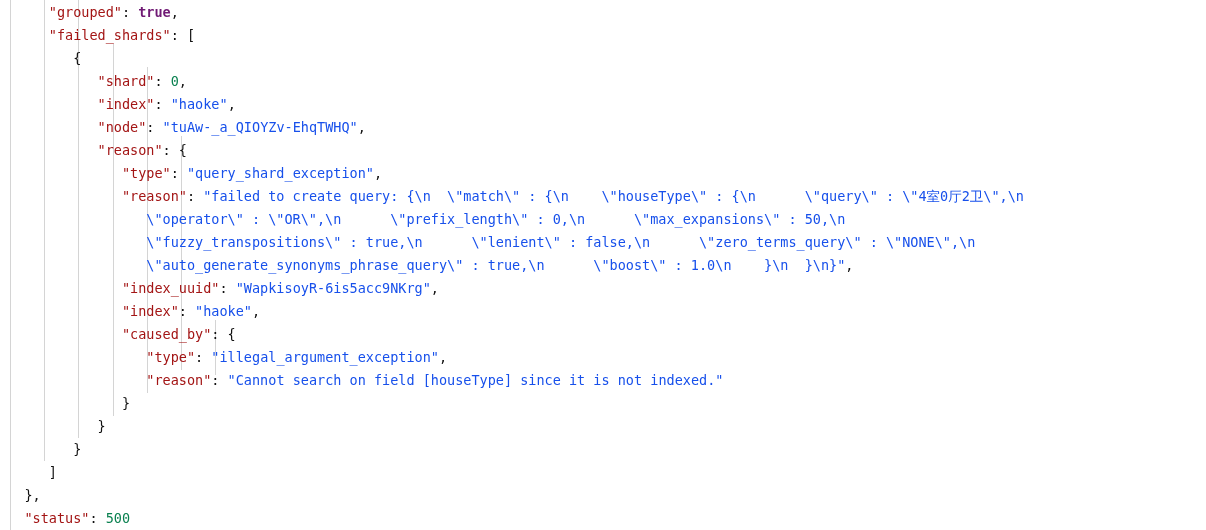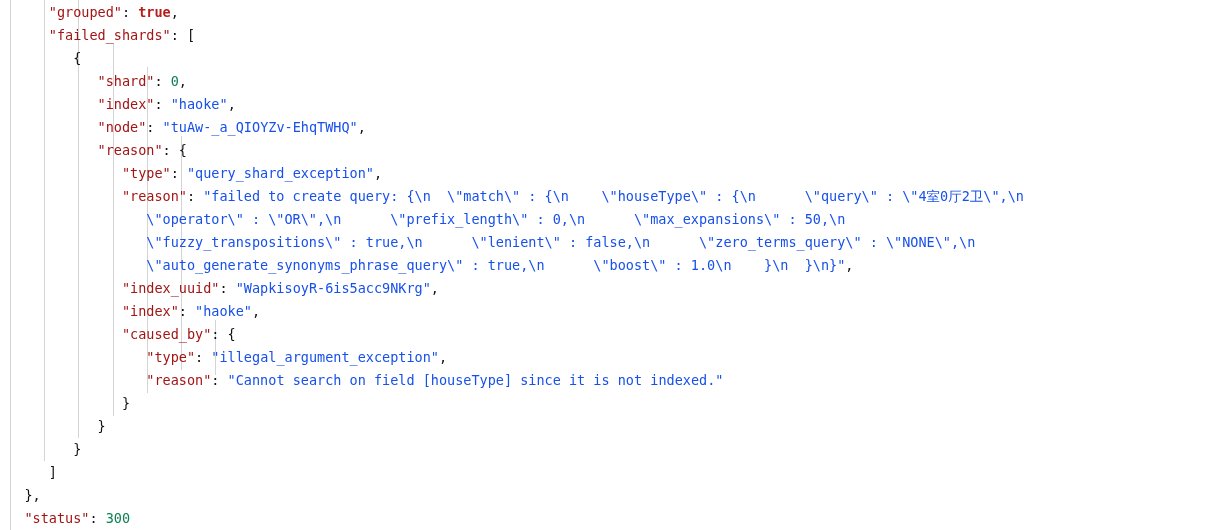--- a/index.html
+++ b/index.html
@@ -52,21 +52,21 @@
     white-space: pre;
     letter-spacing: 0px;
     color: #080808;
     font-family: "DejaVu Sans Mono", "Liberation Mono", monospace;
   }
 
   
   .k   { color: #a31515; }          
   .s   { color: #1750eb; }          
   .n   { color: #0a8150; }          
-  .b   { color: #b91c1c; font-weight: bold; }  
+  .b   { color: #701a75; font-weight: bold; }  
   .p   { color: #111111; }          
   .br  { color: #111111; }          
 </style>
 </head>
 <body>
 
 <div id="code-viewer">
 
   <div class="guide-layer">
     <div class="guide" style="left:10px;  top:0px;   height:530px;"></div>
@@ -117,16 +117,16 @@
     <div class="code-line"><span class="p">               </span><span class="br">}</span></div>
 
     <div class="code-line"><span class="p">            </span><span class="br">}</span></div>
 
     <div class="code-line"><span class="p">         </span><span class="br">}</span></div>
 
     <div class="code-line"><span class="p">      </span><span class="br">]</span></div>
 
     <div class="code-line"><span class="p">   </span><span class="br">},</span></div>
 
-    <div class="code-line"><span class="p">   </span><span class="k">"status"</span><span class="p">: </span><span class="n">300</span></div>
+    <div class="code-line"><span class="p">   </span><span class="k">"status"</span><span class="p">: </span><span class="n">500</span></div>
 
   </div>
 </div>
 
 </body></html>

